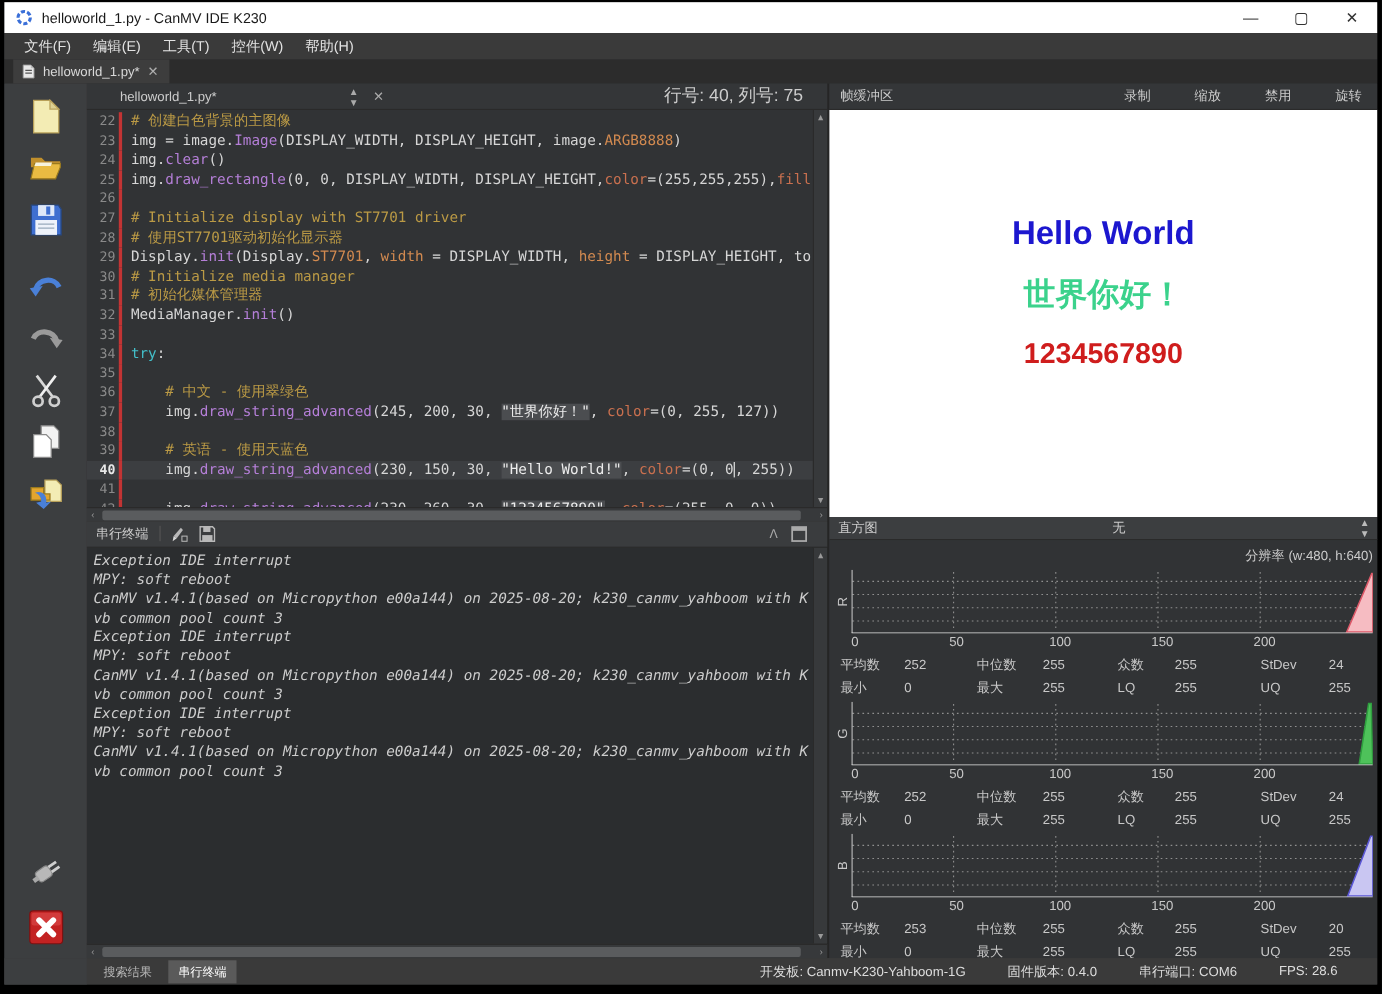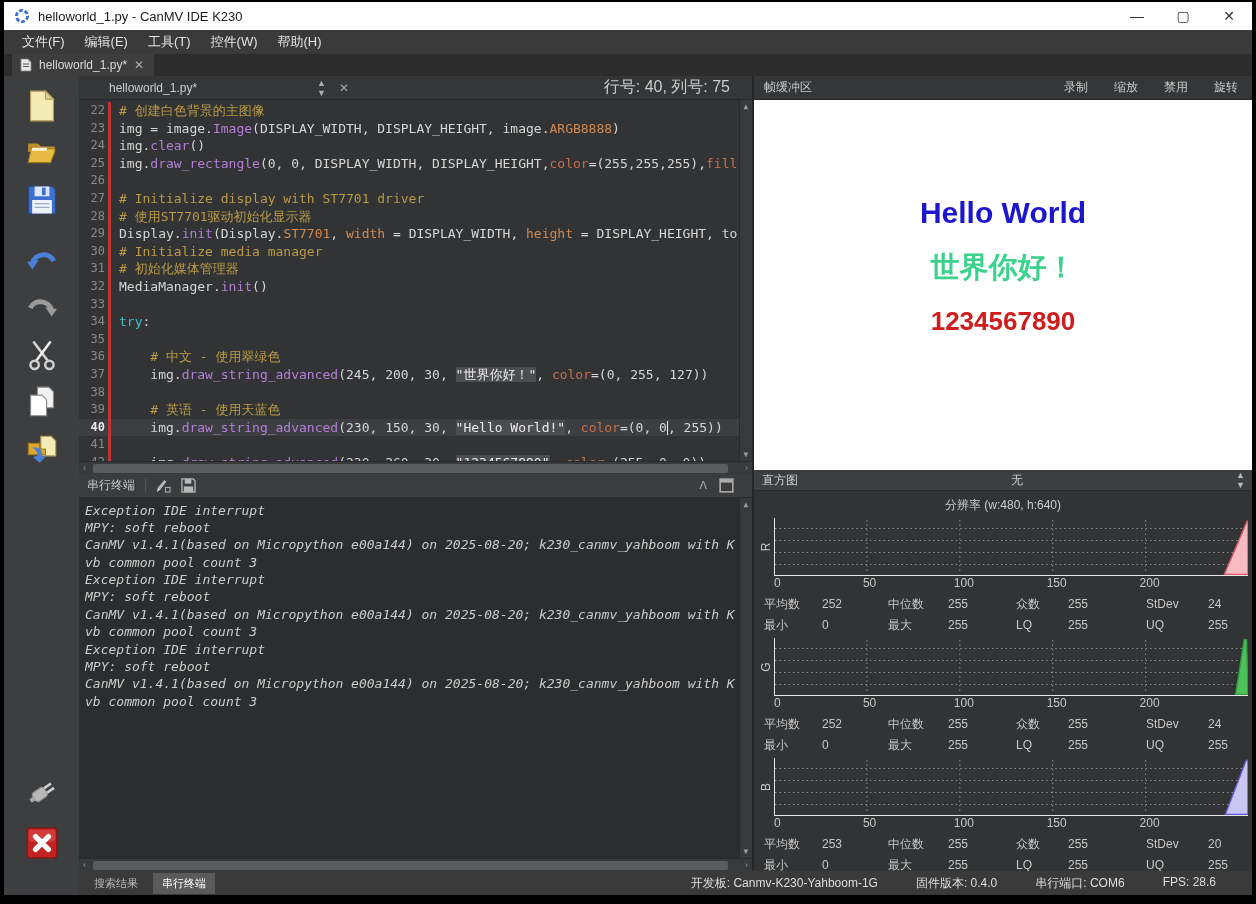--- a/index.html
+++ b/index.html
@@ -88,34 +88,34 @@
   .terminal { flex:1 1 auto; background:#2b2d2f; position:relative; overflow:hidden;
               font-family:"DejaVu Sans Mono", monospace; font-size:13px; }
   .term-lines { position:absolute; left:6px; top:4px; right:16px;font-style:italic; }
   .term-lines div { height:17.4px; line-height:17.4px; color:#cccccc; white-space:pre; overflow:hidden; }
 
   
   .rightcol { flex:1 1 auto; display:flex; flex-direction:column; min-height:0; }
   .fb-header { height:24px; background:#343638; border-bottom:1px solid #2a2a2a;
                display:flex; align-items:center; padding:0 14px 0 10px; flex:0 0 auto; }
   .fb-header .fbtitle { color:#cccccc; font-size:12px; }
-  .fb-header .fbbtns { margin-left:auto; display:flex; gap:26px; }
+  .fb-header .fbbtns { margin-left:auto; display:flex; gap:40px; }
   .fb-header .fbbtn { color:#cccccc; font-size:12px; }
 
   .framebuffer { height:370px; background:#ffffff; position:relative; flex:0 0 auto; }
   .fb-text { position:absolute; width:100%; text-align:center; font-weight:bold;
              font-family:"Liberation Sans", sans-serif; }
 
   .hist-header { height:21px; background:#3c3e40; border-bottom:1px solid #2a2a2a;
                  display:flex; align-items:center; padding:0 8px; flex:0 0 auto; }
   .hist-header .htitle { color:#cccccc; font-size:12px; }
   .hist-header .hmode { flex:1; text-align:center; color:#cccccc; font-size:12px; }
   .hist-header .hdd { color:#bbbbbb; font-size:9px; letter-spacing:-1px; }
   .hist-body { flex:1 1 auto; background:#313335; padding:0 4px; overflow:hidden; }
-  .hres { text-align:center; color:#cccccc; font-size:12px; padding:6px 0 4px 0; }
+  .hres { text-align:right; color:#cccccc; font-size:12px; padding:6px 0 4px 0; }
   .hchan { margin-bottom:2px; }
   .hchart { display:flex; align-items:stretch; height:58px; }
   .hlabel { width:16px; display:flex; align-items:center; justify-content:center;
             color:#c8c8c8; font-size:12px; }
   .hlabel span { transform:rotate(-90deg); display:block; }
   .hsvg { flex:1; height:58px; }
   .hx { position:relative; height:18px; margin-left:16px; color:#c8c8c8; font-size:12px; }
   .hx span { position:absolute; transform:translateX(-30%); }
   .hstats { display:grid; grid-template-columns:58px 66px 60px 68px 52px 78px 62px 1fr;
             color:#c8c8c8; font-size:12px; padding:2px 0 2px 6px; line-height:17px; }

